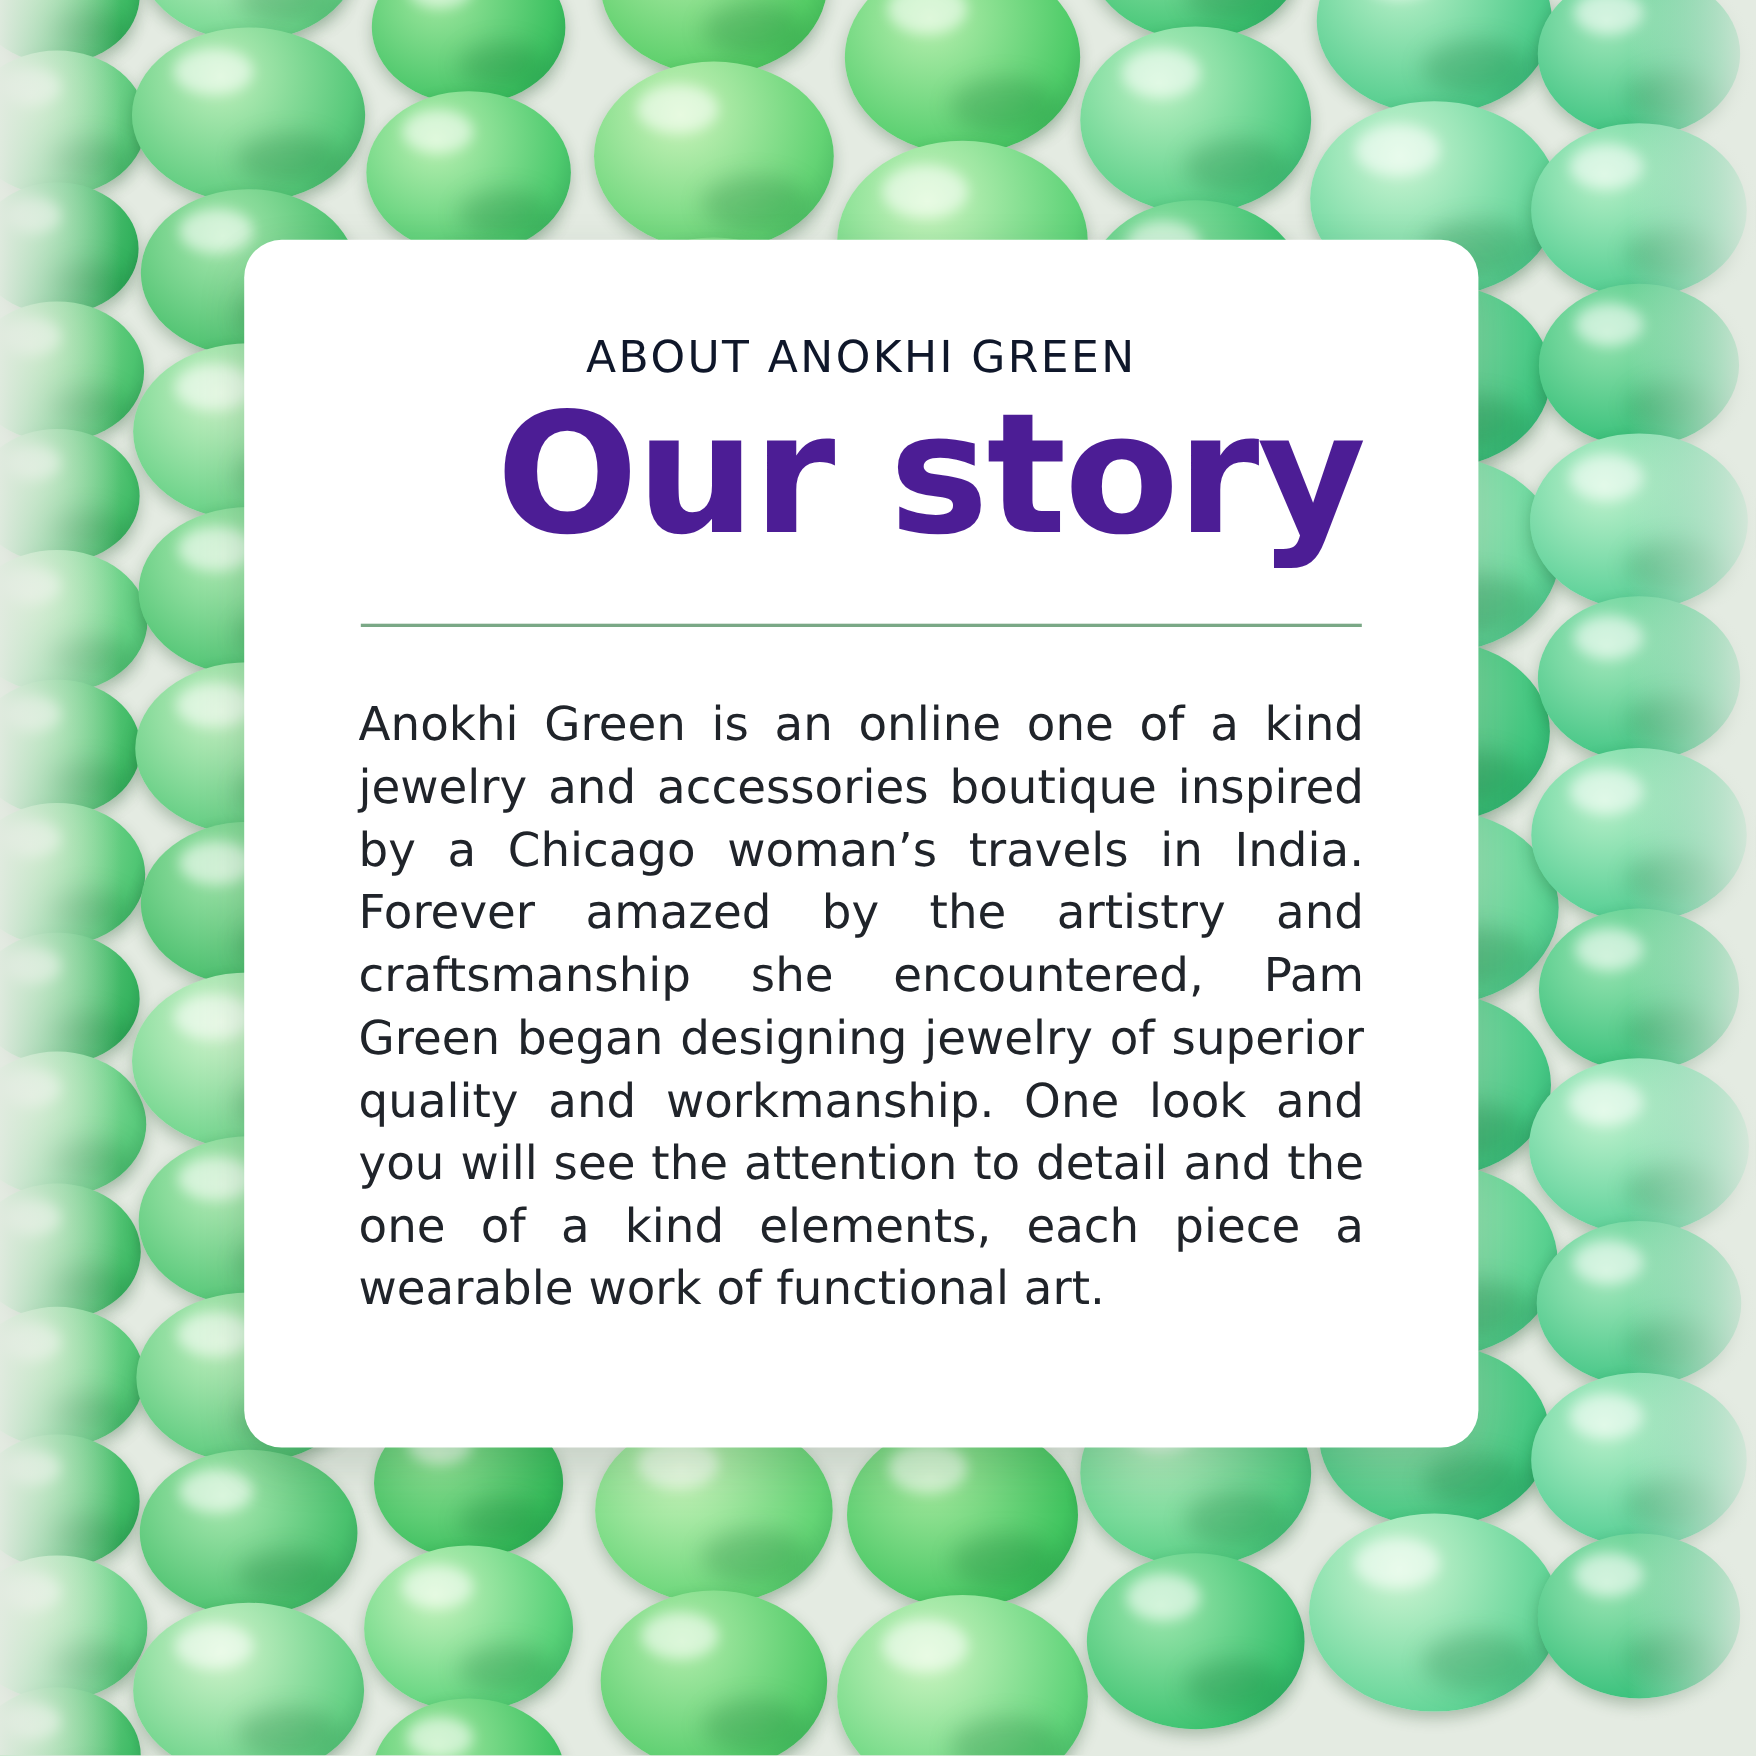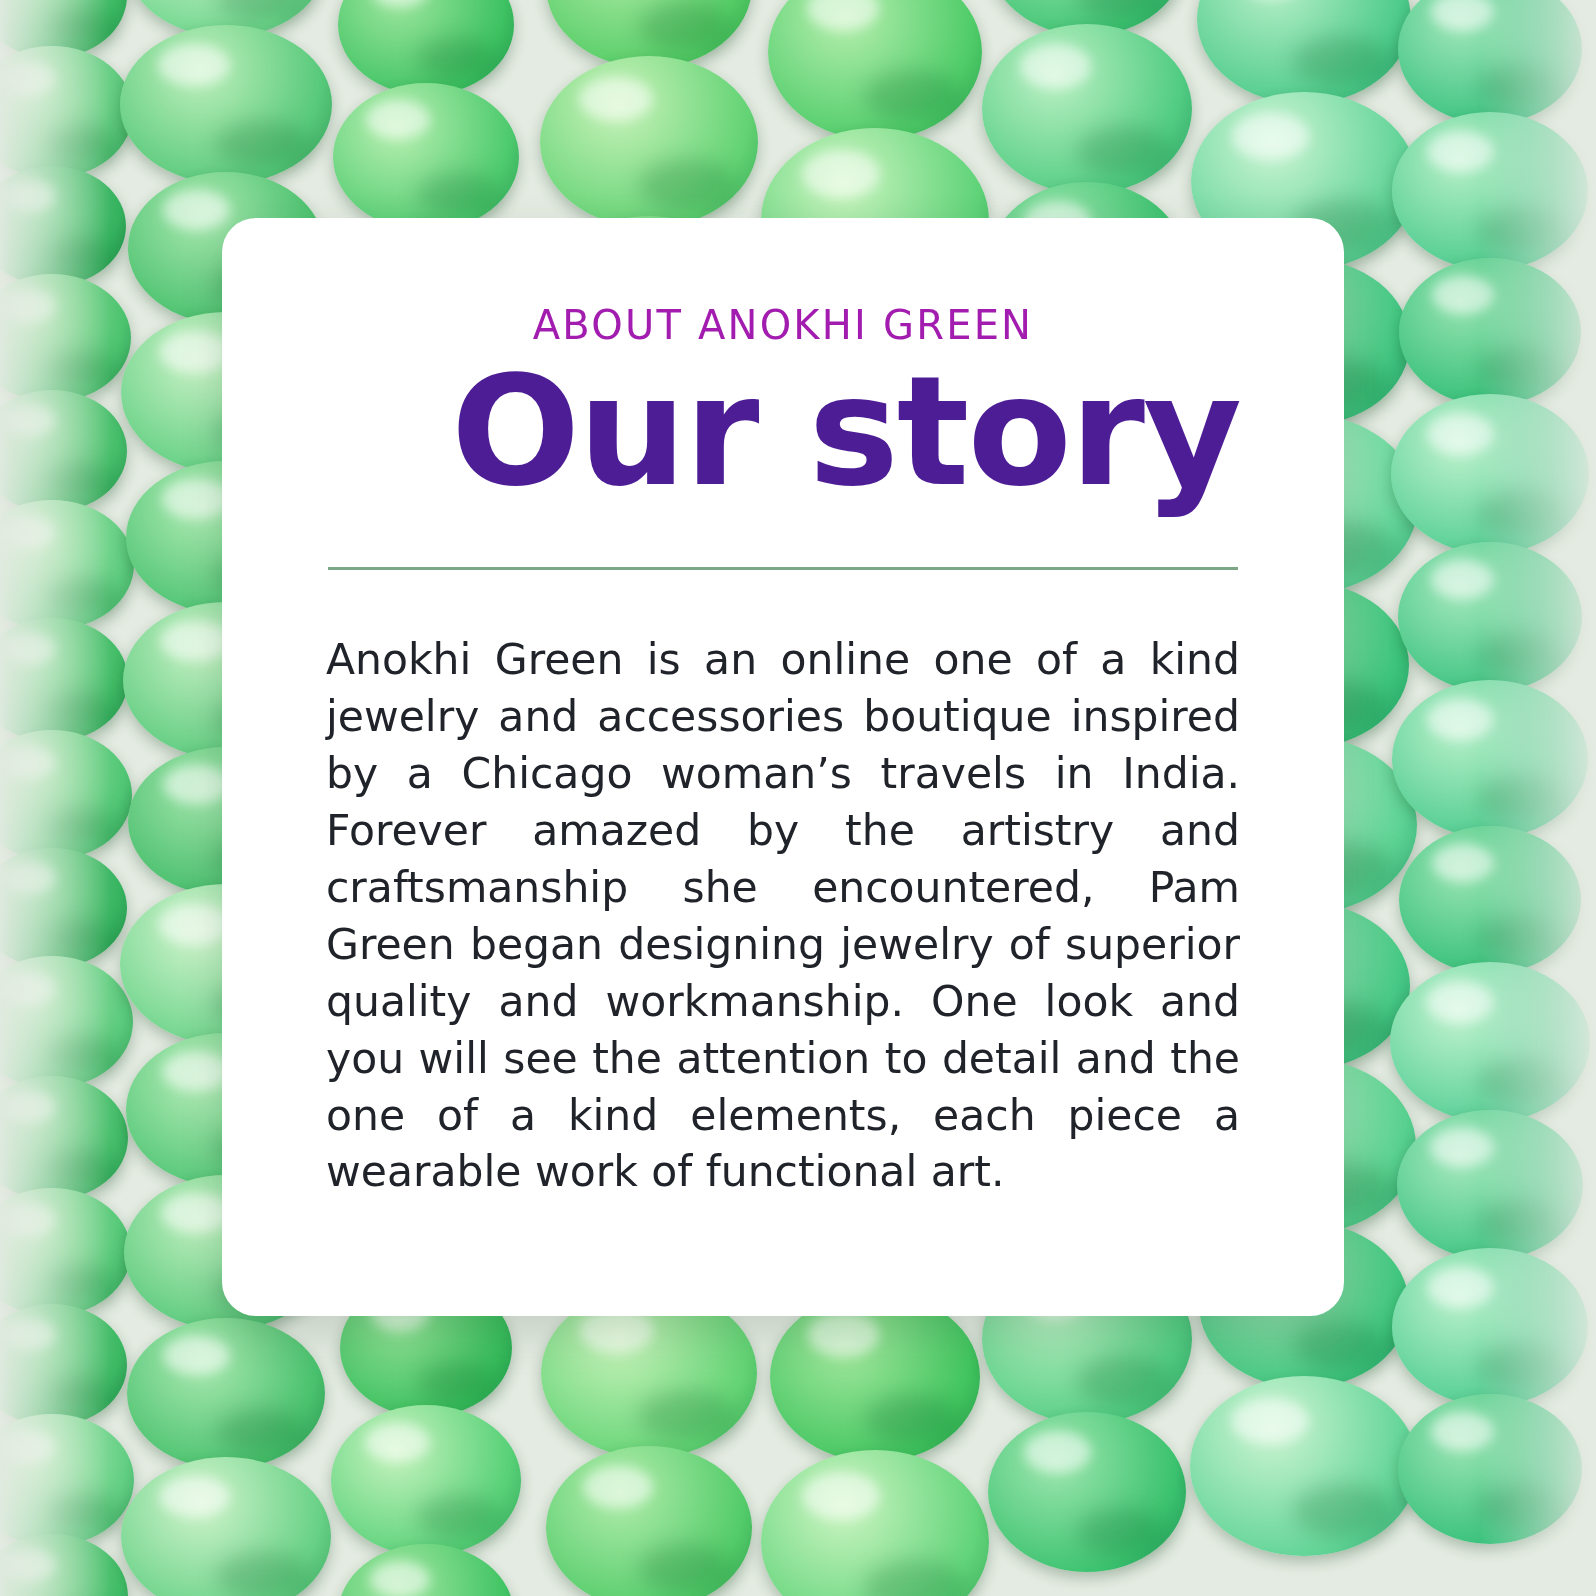--- a/index.html
+++ b/index.html
@@ -94,21 +94,21 @@
     height: 1098px;
     background: #ffffff;
     border-radius: 34px;
     box-shadow: 0 18px 44px rgba(40, 70, 45, 0.16);
     box-sizing: border-box;
     padding: 70px 104px 0 104px;
   }
 
   .eyebrow {
     text-align: center;
-    color: #a21caf;
+    color: #0f172a;
     font-family: "DejaVu Sans", sans-serif;
     font-size: 40px;
     letter-spacing: 2.2px;
     font-weight: 400;
     margin: 14px 0 0 0;
   }
 
   .headline {
     text-align: right;
     color: #4c1d95;

